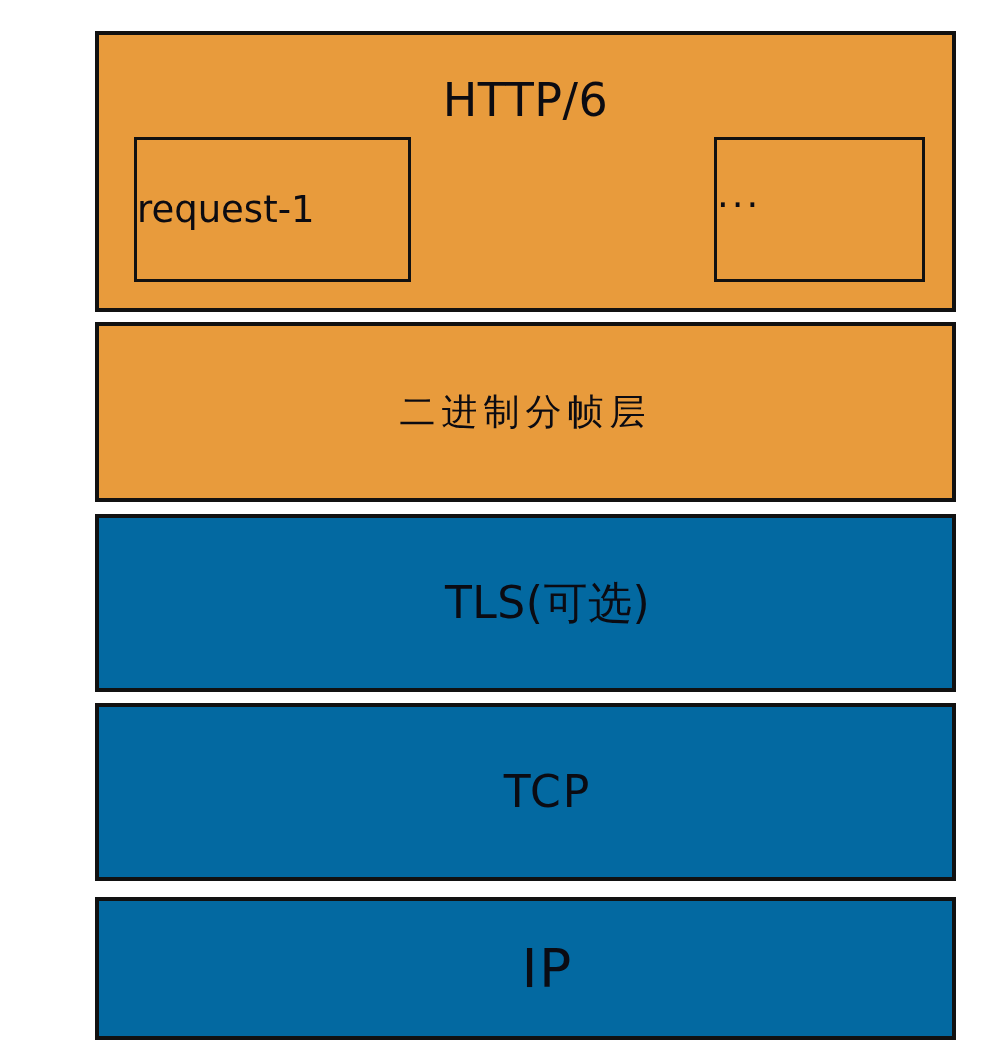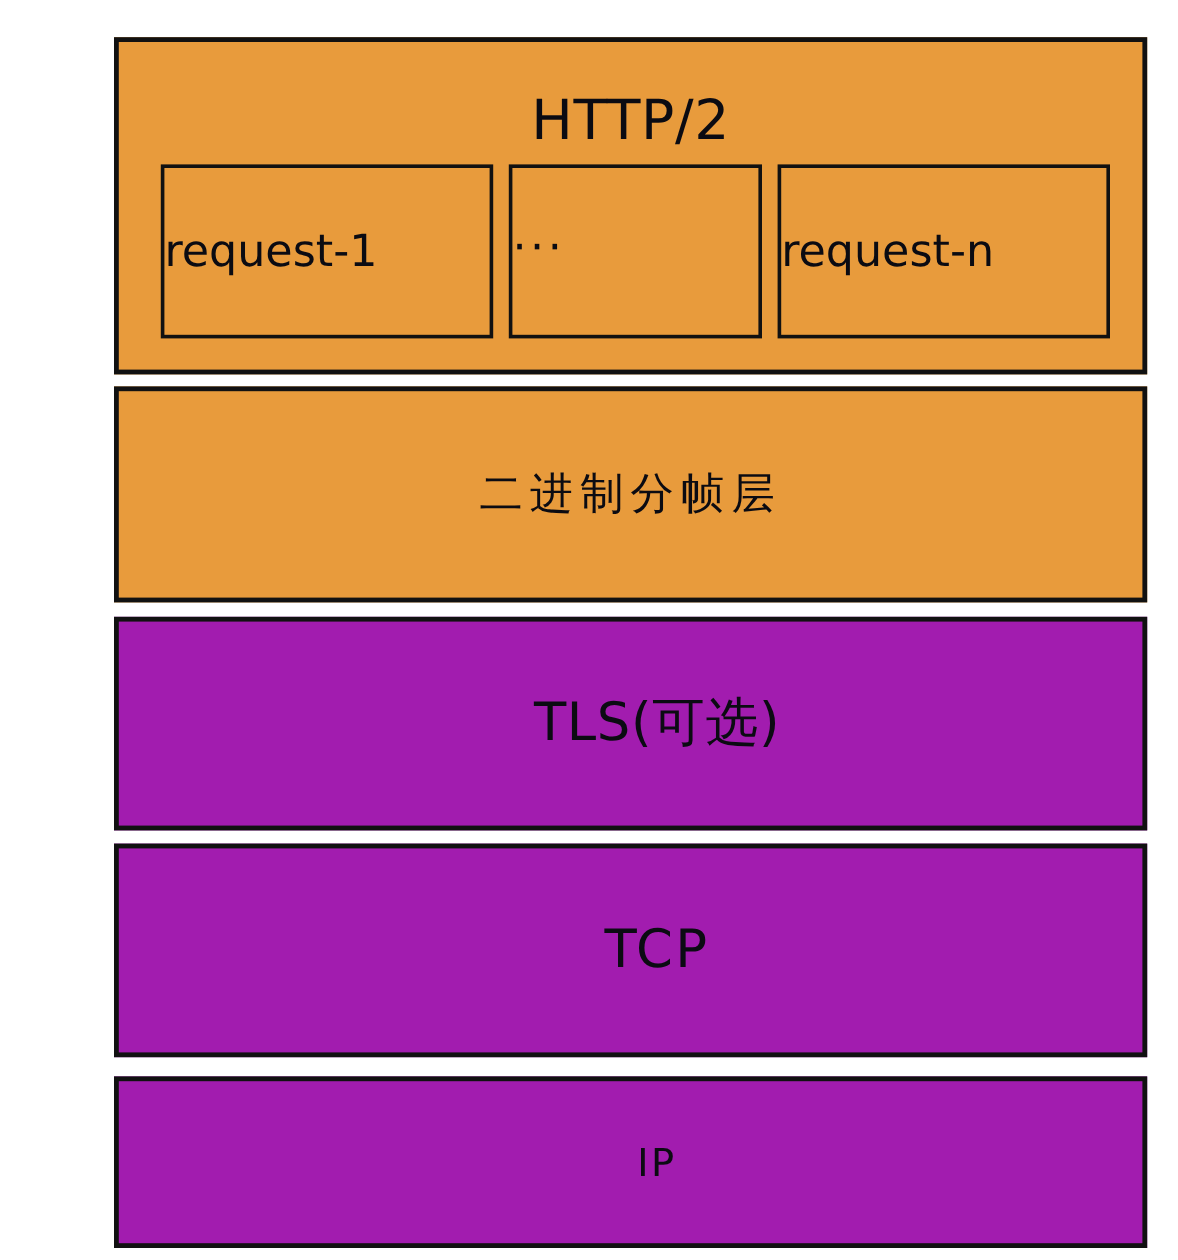--- a/index.html
+++ b/index.html
@@ -24,21 +24,21 @@
   .layer {
     position: absolute;
     box-sizing: border-box;
     border: 4px solid #111111;
     display: flex;
     align-items: center;
     justify-content: center;
   }
 
   .layer-orange { background: #E89B3C; }
-  .layer-blue   { background: #a21caf; padding-left: 44px; }
+  .layer-blue   { background: #0369a1; padding-left: 44px; }
 
   .layer-label {
     color: #0b0b12;
     font-family: "DejaVu Sans", sans-serif;
     font-weight: 400;
     letter-spacing: 0.5px;
     white-space: nowrap;
     text-align: center;
     line-height: 1;
   }
@@ -122,51 +122,48 @@
   }
   #tcp-label { font-size: 44px; letter-spacing: 2px; }
 
   
   #layer-ip {
     left: 95px;
     top: 897px;
     width: 861px;
     height: 143px;
   }
-  #ip-label { font-size: 32px; letter-spacing: 2px; }
+  #ip-label { font-size: 53px; letter-spacing: 2px; }
 
   
   #watermark {
     position: absolute;
     right: 16px;
     bottom: 24px;
     font-size: 19px;
     color: rgba(255,255,255,0.62);
     white-space: nowrap;
     letter-spacing: 1px;
     font-family: "DejaVu Sans", sans-serif;
   }
 </style>
 </head>
 <body>
 
 <div id="diagram">
 
   <div class="layer layer-orange" id="layer-http2">
-    <div class="layer-label" id="http2-title">HTTP/2</div>
+    <div class="layer-label" id="http2-title">HTTP/6</div>
 
     <div id="request-row">
       <div class="request-box" id="request-box-1">
         <span class="request-label">request-1</span>
       </div>
       <div class="request-box" id="request-box-ellipsis">
         <span class="ellipsis-label">···</span>
-      </div>
-      <div class="request-box" id="request-box-n">
-        <span class="request-label">request-n</span>
       </div>
     </div>
   </div>
 
   <div class="layer layer-orange" id="layer-framing">
     <span class="layer-label" id="framing-label">二进制分帧层</span>
   </div>
 
   <div class="layer layer-blue" id="layer-tls">
     <span class="layer-label" id="tls-label">TLS(可选)</span>

